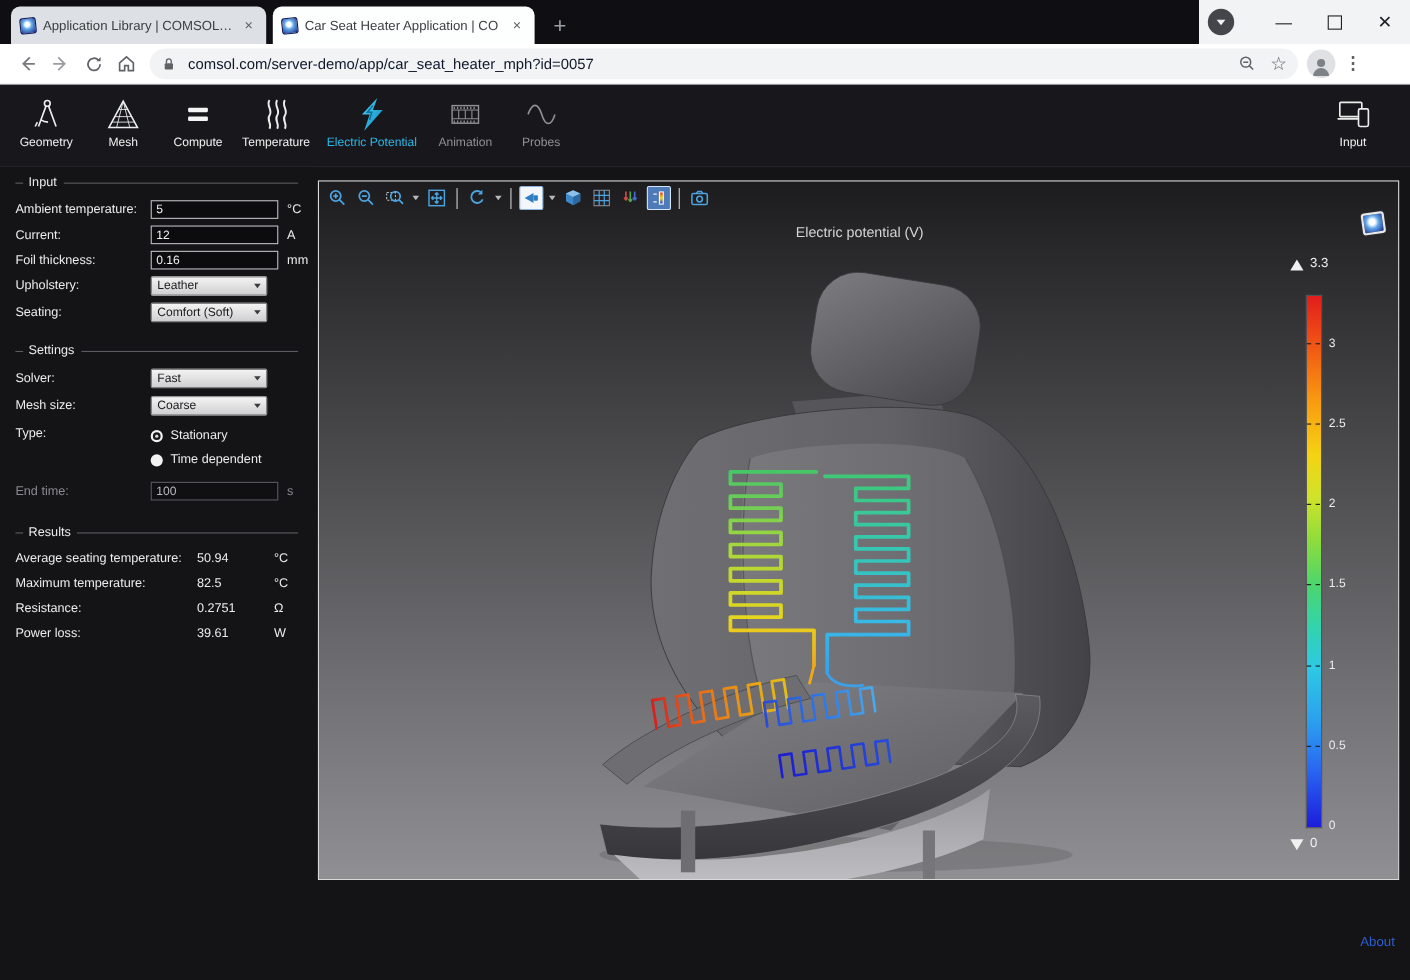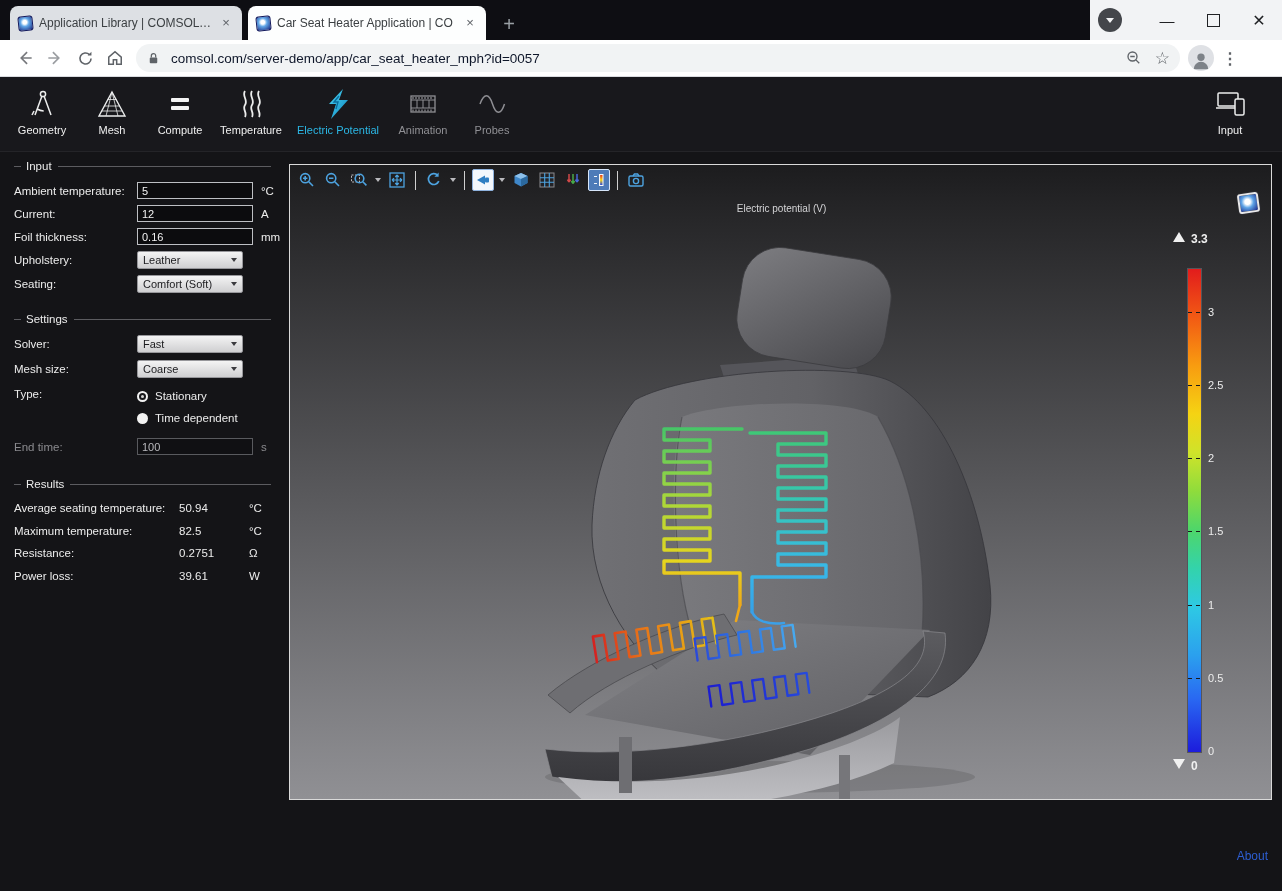--- a/index.html
+++ b/index.html
@@ -89,33 +89,33 @@
     border:1px solid #d9d9d9;box-sizing:border-box;
     background:linear-gradient(180deg,#1c1c1e 0%,#242426 6%,#909094 100%);}
   .gtb{position:absolute;left:6px;top:3px;height:24px;display:flex;align-items:center;gap:4px;}
   .gbtn{width:22px;height:22px;display:flex;align-items:center;justify-content:center;cursor:pointer;}
   .gbtn.white{background:#f3f7fc;border:1px solid #8fb2dd;border-radius:2px;box-sizing:border-box;}
   .gbtn.active{background:#4e7bb8;border:1px solid #d6e6fa;border-radius:2px;box-sizing:border-box;}
   .gsep{width:1px;height:19px;background:#cfcfcf;margin:0 3px;}
   .gcaret{width:0;height:0;border-left:3.5px solid transparent;border-right:3.5px solid transparent;
     border-top:4.5px solid #b9b9bd;margin:0 1px;}
   .plot-title{position:absolute;left:0;top:38px;width:983px;text-align:center;
-    font-size:10px;color:#d4d4d6;}
+    font-size:13px;color:#d4d4d6;}
   .gfx-logo{position:absolute;right:12px;top:28px;width:21px;height:20px;transform:rotate(-8deg);
     background:radial-gradient(circle at 45% 42%,#ffffff 0 20%,#5fa4e6 45%,#1d3190 95%);
     border:2px solid #e8e8ea;border-radius:3px;box-shadow:0 0 0 1px #2a2a2e;box-sizing:border-box;}
   .seat-svg{position:absolute;left:0;top:0;width:981px;height:634px;pointer-events:none;}
 
   .cbar{position:absolute;left:897px;top:103px;width:13px;height:483px;border:1px solid #55555a;
     box-sizing:content-box;
     background:linear-gradient(180deg,#e21c1c 0%,#f25a14 10%,#f89c10 20%,#f5d313 30%,
       #cfe32a 38%,#8fdc3c 46%,#4ed66a 54%,#33d3ab 62%,#2ec9e4 70%,#2ba0ee 80%,#2968f2 89%,#1c1cdc 100%);}
   .ctick{position:absolute;width:4px;height:1px;background:#1a1a1a;}
   .clab{position:absolute;left:918px;font-size:11px;color:#ececec;height:14px;line-height:14px;}
-  .cmax,.cmin{position:absolute;font-size:12px;color:#f0f0f0;display:flex;align-items:flex-start;gap:6px;font-weight:bold;}
+  .cmax,.cmin{position:absolute;font-size:12px;color:#f0f0f0;display:flex;align-items:flex-end;gap:6px;}
   .tri-up{width:0;height:0;border-left:6.5px solid transparent;border-right:6.5px solid transparent;
     border-bottom:10px solid #f0f0f0;}
   .tri-dn{width:0;height:0;border-left:6.5px solid transparent;border-right:6.5px solid transparent;
     border-top:10px solid #f0f0f0;}
 
   .about{position:absolute;right:14px;bottom:28px;font-size:12px;color:#2d5ed2;
     text-decoration:none;cursor:pointer;}
 </style>
 </head>
 <body>

